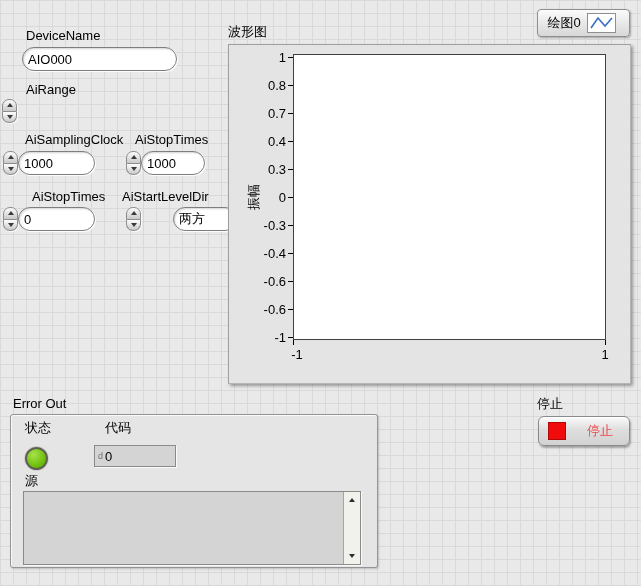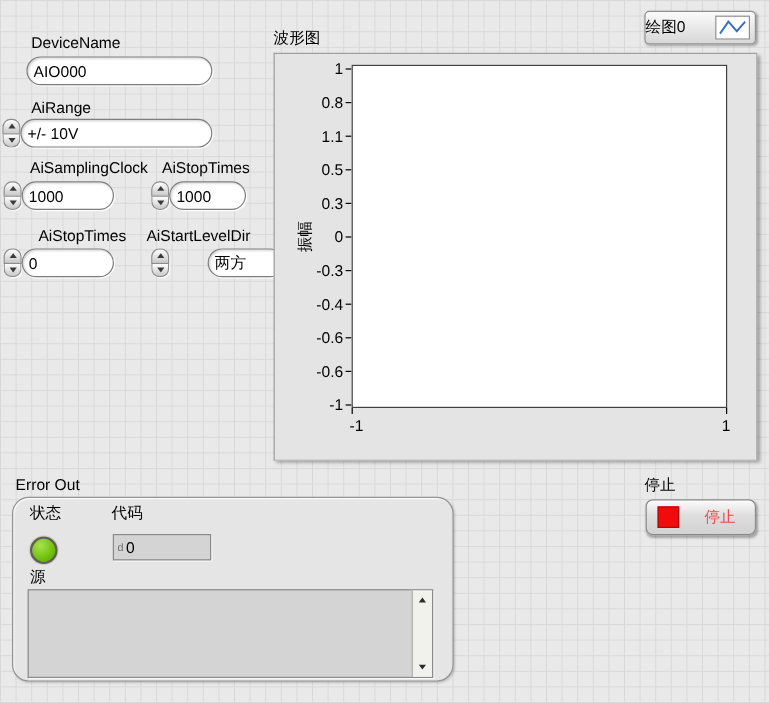--- a/index.html
+++ b/index.html
@@ -40,27 +40,27 @@
   .ytick { height:16px; display:flex; align-items:center; justify-content:flex-end; }
   .ydash { width:5px; height:0; border-top:1px solid #000; margin-left:2px; }
   .y-axis-name { position:absolute; left:9px; top:145px; width:28px; height:14px;
     transform:rotate(-90deg); white-space:nowrap; text-align:center; }
   .xdash { position:absolute; top:295px; width:0; height:5px; border-left:1px solid #000; }
   .xtick { position:absolute; top:302px; width:22px; text-align:center; }
   .x-axis-name { position:absolute; left:160px; top:317px; width:120px; text-align:center; }
   .legend { position:absolute; left:537px; top:9px; width:93px; height:28px; border-radius:4px;
     background:linear-gradient(#fbfbfb,#d7d7d7); border:1px solid #8f8f8f;
     box-shadow:1px 1px 2px rgba(0,0,0,.3); display:flex; align-items:center;
-    justify-content:space-between; padding-right:4px; gap:6px; cursor:pointer; }
+    justify-content:center; padding-right:4px; gap:6px; cursor:pointer; }
   .legend-icon { width:29px; height:20px; background:#fff; border:1px solid #8f8f8f;
     display:flex; align-items:center; justify-content:center; }
 
   
   .cluster { position:absolute; left:10px; top:414px; width:368px; height:154px;
-    background:#e5e5e5; border:1px solid #949494; border-radius:14px;
+    background:#e5e5e5; border:1px solid #949494; border-radius:3px;
     box-shadow:inset 1px 1px 0 rgba(255,255,255,.8), 1px 1px 2px rgba(0,0,0,.18); }
   .led { position:absolute; left:14px; top:32px; width:23px; height:23px; border-radius:50%;
     background:radial-gradient(circle at 35% 30%, #a8e24a, #63b800 75%);
     border:2px solid #5f5f52; box-shadow:0 0 0 1px #cfcfcf; }
   .code-field { position:absolute; left:83px; top:30px; width:82px; height:22px;
     background:#d4d4d4; border:1px solid #8a8a8a;
     box-shadow:1px 1px 0 rgba(255,255,255,.8); display:flex; align-items:center; padding:0 3px; }
   .radix { font-size:9px; color:#707070; margin-right:2px; }
   .source-area { position:absolute; left:12px; top:76px; width:338px; height:74px;
     background:#d4d4d4; border:1px solid #8a8a8a; box-shadow:1px 1px 0 rgba(255,255,255,.8); }
@@ -90,21 +90,20 @@
 
   <span class="lbl" style="left:26px;top:83px">AiRange</span>
   <div class="spinner" style="left:2px;top:99px">
     <div class="spin-btn up">
         <i class="tri up"></i>
       </div>
     <div class="spin-btn down">
         <i class="tri down"></i>
       </div>
   </div>
-  <input class="txt" style="left: 17px; top: 99px; width: 160px;" value="+/- 10V">
 
   <span class="lbl" style="left:25px;top:133px">AiSamplingClock</span>
   <span class="lbl" style="left:135px;top:133px">AiStopTimes</span>
   <div class="spinner" style="left:3px;top:151px">
     <div class="spin-btn up">
         <i class="tri up"></i>
       </div>
     <div class="spin-btn down">
         <i class="tri down"></i>
       </div>
@@ -157,25 +156,25 @@
     <div class="y-scale">
       <div class="ytick">
           <span>1</span>
           <i class="ydash"></i>
         </div>
       <div class="ytick">
           <span>0.8</span>
           <i class="ydash"></i>
         </div>
       <div class="ytick">
-          <span>1.1</span>
-          <i class="ydash"></i>
-        </div>
-      <div class="ytick">
-          <span>0.5</span>
+          <span>0.7</span>
+          <i class="ydash"></i>
+        </div>
+      <div class="ytick">
+          <span>0.4</span>
           <i class="ydash"></i>
         </div>
       <div class="ytick">
           <span>0.3</span>
           <i class="ydash"></i>
         </div>
       <div class="ytick">
           <span>0</span>
           <i class="ydash"></i>
         </div>
@@ -204,21 +203,21 @@
     <i class="xdash" style="left:64px"></i>
     <i class="xdash" style="left:376px"></i>
     <span class="xtick" style="left:57px">-1</span>
     <span class="xtick" style="left:365px">1</span>
   </div>
 
   <span class="lbl" style="left:13px;top:397px">Error Out</span>
   <div class="cluster">
     <span class="lbl" style="left:14px;top:6px">状态</span>
     <div class="led"></div>
-    <span class="lbl" style="left:82px;top:6px">代码</span>
+    <span class="lbl" style="left:94px;top:6px">代码</span>
     <div class="code-field">
       <span class="radix">d</span>
       <span>0</span>
     </div>
     <span class="lbl" style="left:14px;top:59px">源</span>
     <div class="source-area">
       <div class="src-text"></div>
       <div class="scrollbar">
         <div class="sb-btn">
             <i class="tri up"></i>

